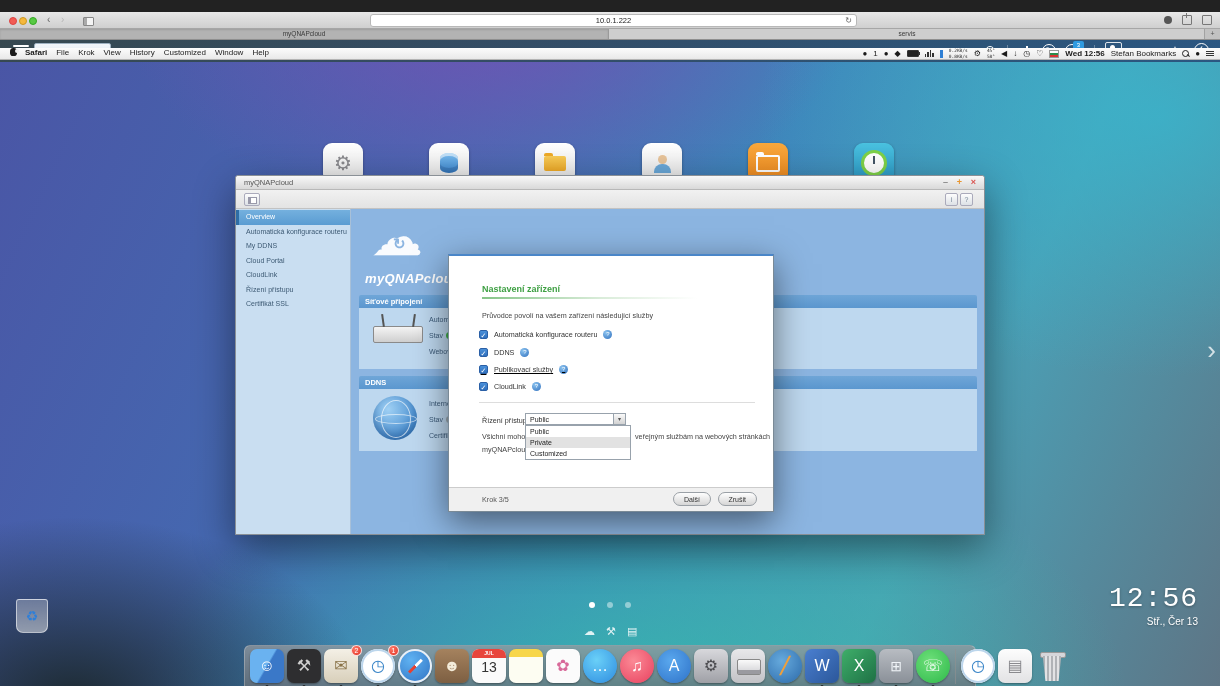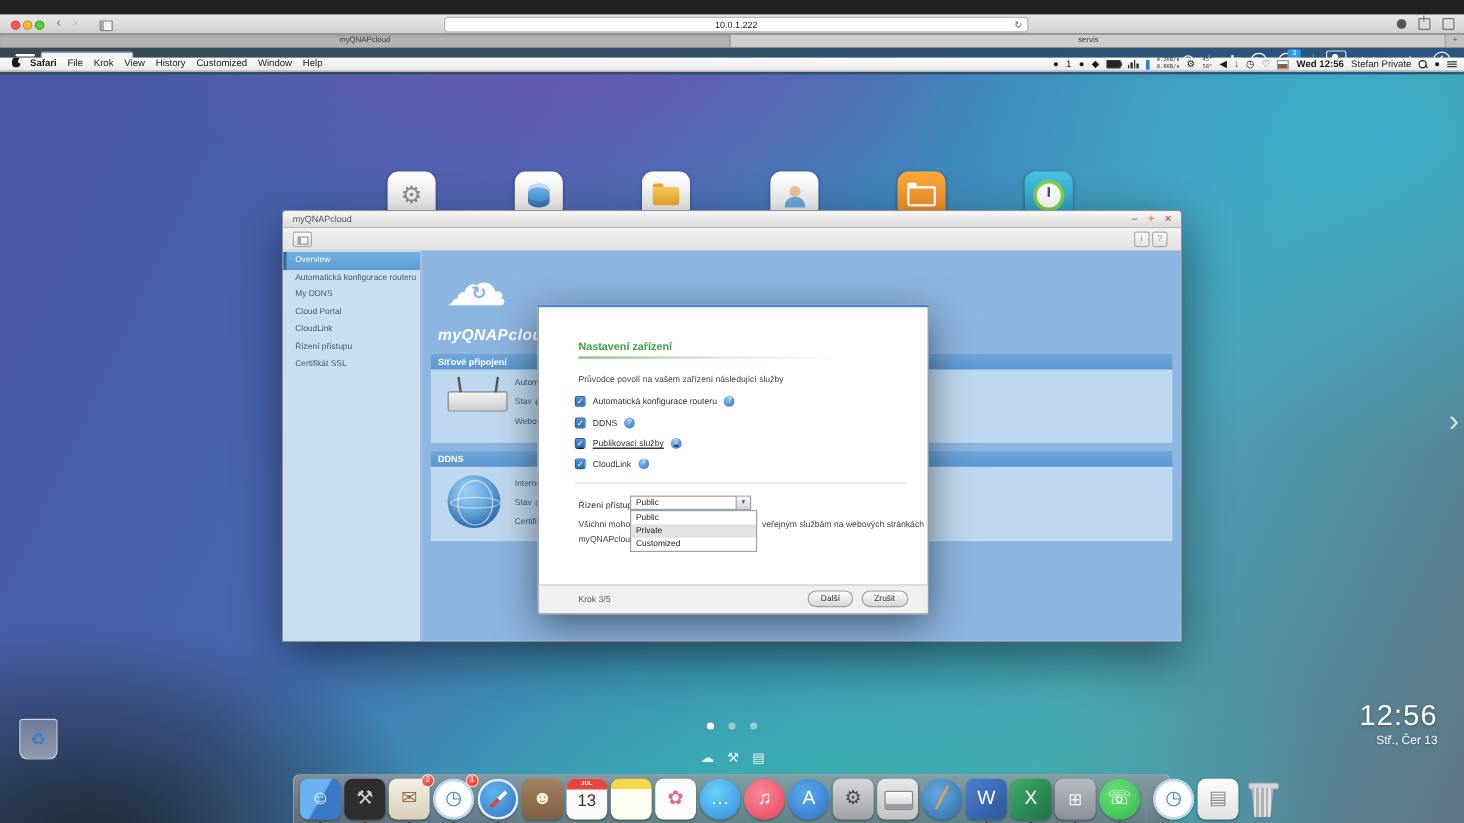--- a/index.html
+++ b/index.html
@@ -105,21 +105,21 @@
   .dt-backup-station .dt-art{width:20px;height:20px;background:#fff;border:3px solid #7ed248;border-radius:50%;position:relative;}
   .dt-backup-station .dt-art::after{content:"";position:absolute;left:9px;top:3px;width:2px;height:8px;background:#456;}
 
   
   .next-arr{position:absolute;right:4px;top:296px;font-size:26px;color:rgba(255,255,255,.75);z-index:6;}
   .pgdots{position:absolute;left:589px;top:563px;display:flex;gap:12px;z-index:6;}
   .pgdots .dot{width:6px;height:6px;border-radius:50%;background:rgba(255,255,255,.45);}
   .pgdots .dot.on{background:#fff;}
   .deskics{position:absolute;left:584px;top:586px;display:flex;gap:11px;z-index:6;color:rgba(255,255,255,.85);font-size:11px;}
   .qclock{position:absolute;right:22px;top:546px;text-align:right;color:#fff;z-index:6;}
-  .qclock .t{font-size:24px;font-weight:300;letter-spacing:1px;line-height:1;text-shadow:0 1px 3px rgba(0,0,0,.3);}
+  .qclock .t{font-size:28px;font-weight:300;letter-spacing:1px;line-height:1;text-shadow:0 1px 3px rgba(0,0,0,.3);font-family:Liberation Mono, monospace;}
   .qclock .d{font-size:10px;margin-top:3px;text-shadow:0 1px 2px rgba(0,0,0,.3);}
   .qtrash{position:absolute;left:16px;top:560px;width:30px;height:32px;border:1px solid rgba(255,255,255,.55);
     border-radius:3px 3px 7px 7px;background:linear-gradient(rgba(255,255,255,.28),rgba(255,255,255,.48));
     display:flex;align-items:center;justify-content:center;z-index:6;}
   .qtrash .rc{color:#2e7fd9;font-size:14px;}
 
   
   .qwin{position:absolute;left:235px;top:136px;width:748px;height:358px;background:#fff;
     border:1px solid #8a9096;border-radius:3px 3px 0 0;box-shadow:0 14px 40px rgba(0,0,0,.45);z-index:10;}
   .qwin-title{position:absolute;top:0;left:0;right:0;height:13px;background:linear-gradient(#f8f8f8,#d9d9d9);
@@ -254,21 +254,21 @@
       <span class="stack">
           <span>45°</span>
           <span>58°</span>
         </span>
       <span class="st-g">◀</span>
       <span class="st-g">↓</span>
       <span class="st-g">◷</span>
       <span class="st-g">♡</span>
       <span class="flag"></span>
       <span style="font-weight:bold">Wed 12:56</span>
-      <span>Stefan Private</span>
+      <span>Stefan Bookmarks</span>
       <span class="mglass"></span>
       <span class="st-g">●</span>
       <span class="listic">
           <i></i>
           <i></i>
           <i></i>
         </span>
     </div>
   </div>
 

